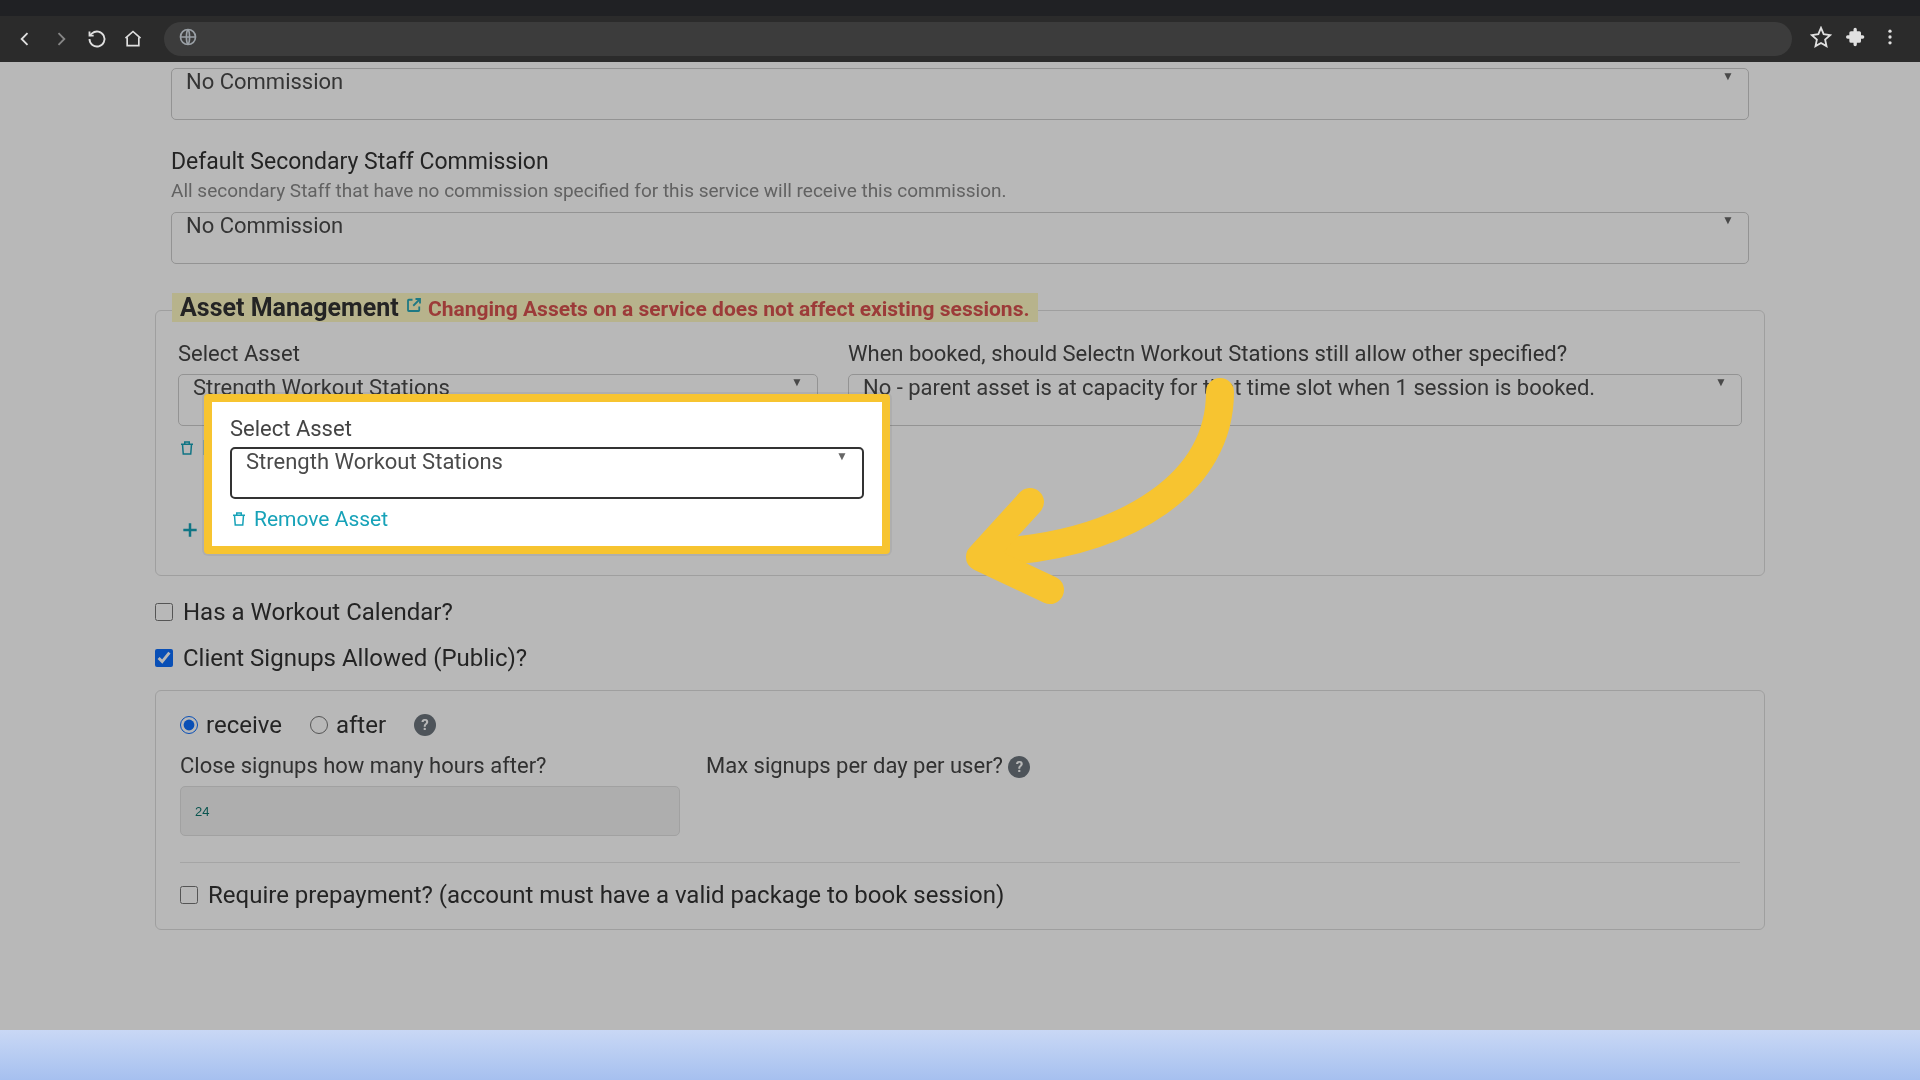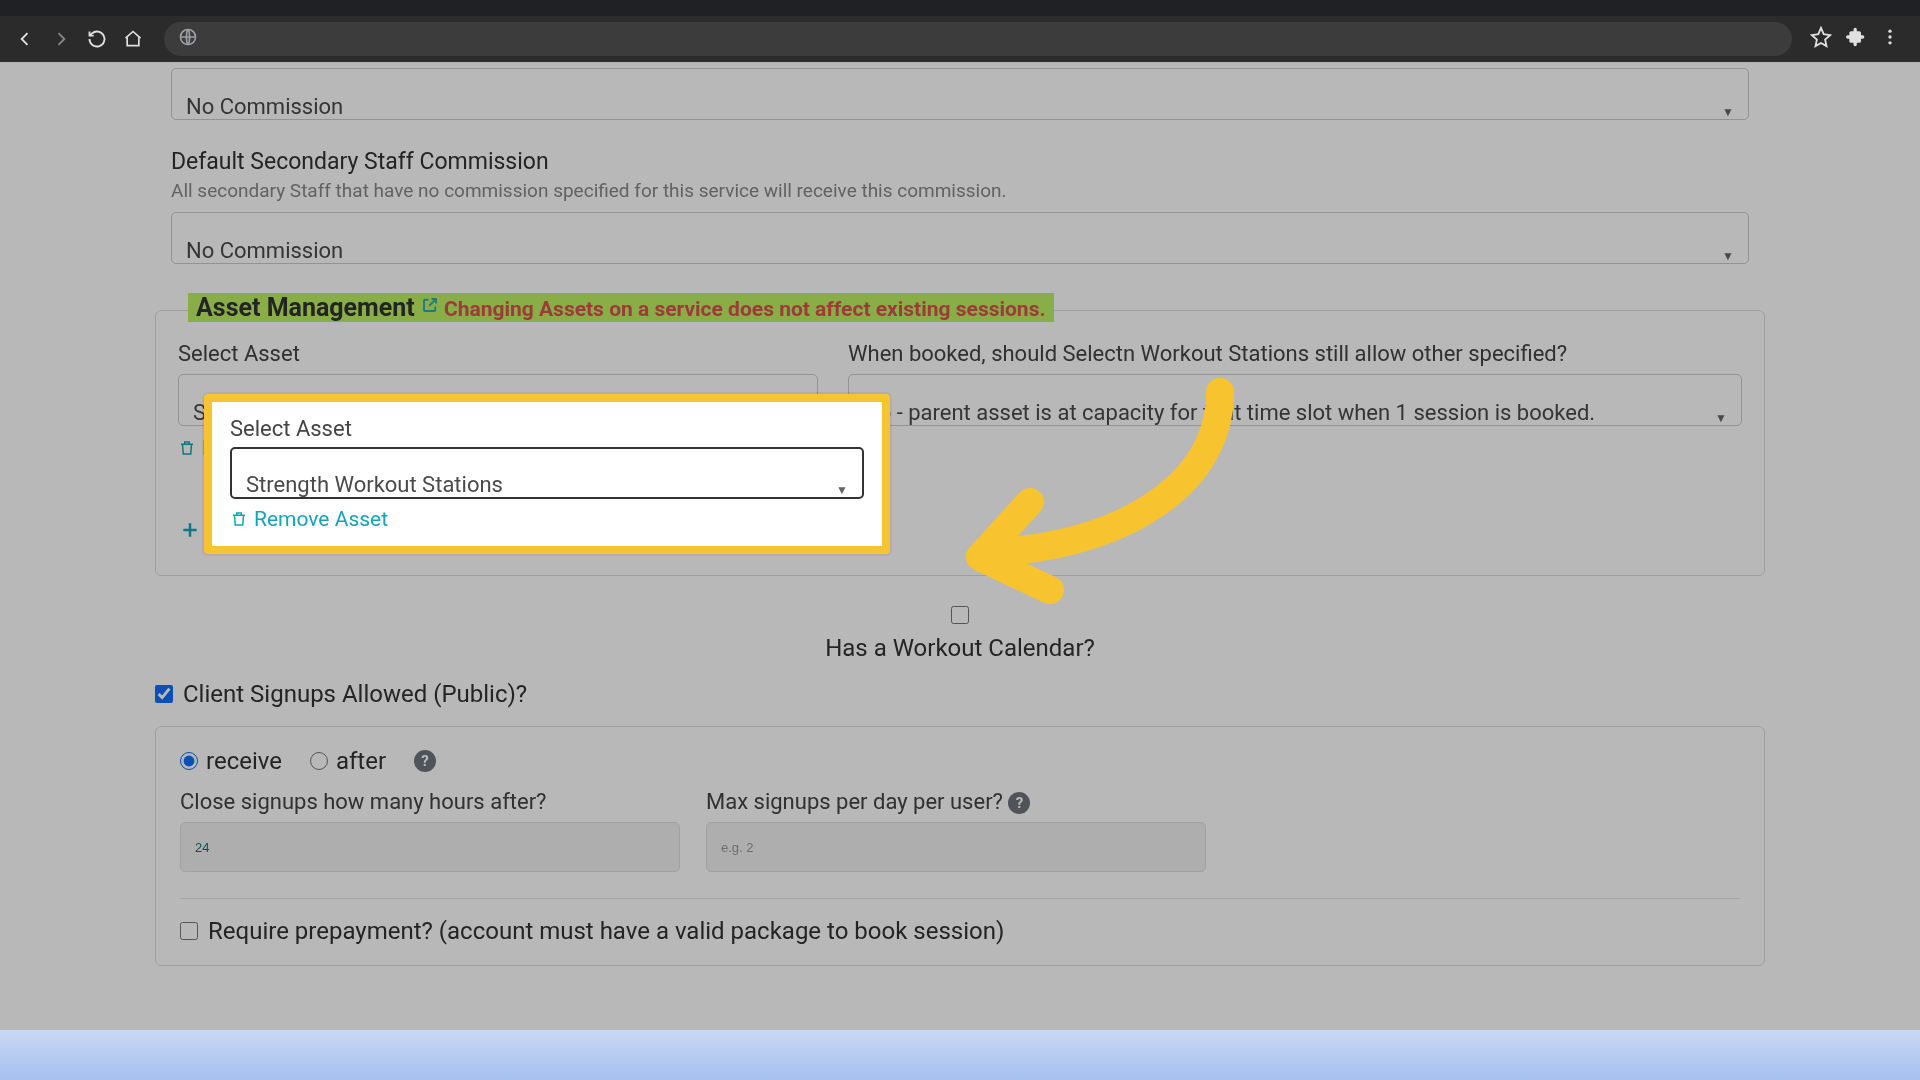--- a/index.html
+++ b/index.html
@@ -18,27 +18,27 @@
 
   
   .page-wrap { position: relative; width: 1920px; height: 1018px; overflow: hidden; } 
 
   
   .page { width: 1920px; background: #fff; color: #555; font-size: 22px; }
   .centered { width: 1610px; margin: 0 auto; padding: 0 0; }
 
   .form-select {
     width: 100%; height: 52px; background: #fff; border: 1px solid #ccc; border-radius: 5px;
-    padding: 0 14px; font-size: 22px; color: #4a4a4a; display: flex; align-items: flex-end; justify-content: space-between;
+    padding: 0 14px; font-size: 22px; color: #4a4a4a; display: flex; align-items: flex-start; justify-content: space-between;
     cursor: pointer;
   }
   .form-select .caret { color: #666; font-size: 12px; }
 
   .panel { border: 1px solid #ddd; border-radius: 6px; padding: 18px 22px 22px; margin-bottom: 18px; position: relative; }
-  .panel-title { position: absolute; top: -18px; left: 32px; background: #bef264; padding: 0 8px; font-size: 25px; font-weight: 700; color: #333; }
+  .panel-title { position: absolute; top: -18px; left: 16px; background: #fef9c3; padding: 0 8px; font-size: 25px; font-weight: 700; color: #333; }
   .panel-title .ext { color: #2aa8b8; font-size: 20px; vertical-align: 2px; }
   .panel-title .warn { color: #d9534f; font-weight: 700; font-size: 21px; }
 
   .section-title { font-size: 23px; color: #333; margin: 8px 0 4px; }
   .section-hint { font-size: 19px; color: #888; margin-bottom: 10px; }
 
   .label { font-size: 22px; color: #444; margin-bottom: 8px; display: block; }
 
   .row { display: flex; gap: 30px; align-items: flex-start; }
 
@@ -207,21 +207,21 @@
         <div style="height:48px;"></div>
 
         <span class="add-btn">
           <svg width="20" height="20" viewBox="0 0 24 24" fill="none" stroke="currentColor" stroke-width="3">
               <path d="M12 4v16M4 12h16"></path>
             </svg>
           <span>Add Asset</span>
         </span>
       </div>
 
-      <div class="check-row" style="margin-top:30px;flex-direction:column;">
+      <div class="check-row" style="margin-top:22px;">
         <input type="checkbox" style="">
         <span>Has a Workout Calendar?</span>
       </div>
       <div class="check-row">
         <input type="checkbox" checked="" style="accent-color: rgb(13, 110, 253);">
         <span>Client Signups Allowed (Public)?</span>
       </div>
 
       <div class="signup-panel">
         <div class="radio-row">
@@ -239,21 +239,20 @@
         <div class="two-col">
           <div class="col" style="flex:0 0 500px;">
             <span class="label">Close signups how many hours after?</span>
             <input class="text-input" value="24" style="">
           </div>
           <div class="col" style="flex:0 0 500px;">
             <span class="label">
               <span>Max signups per day per user?</span>
               <span class="help-ic" style="vertical-align:1px;">?</span>
             </span>
-            <input class="text-input" placeholder="e.g. 2" style="">
           </div>
         </div>
 
         <hr class="sep">
 
         <div class="check-row" style="margin:0;">
           <input type="checkbox" style="">
           <span>Require prepayment? (account must have a valid package to book session)</span>
         </div>
       </div>

